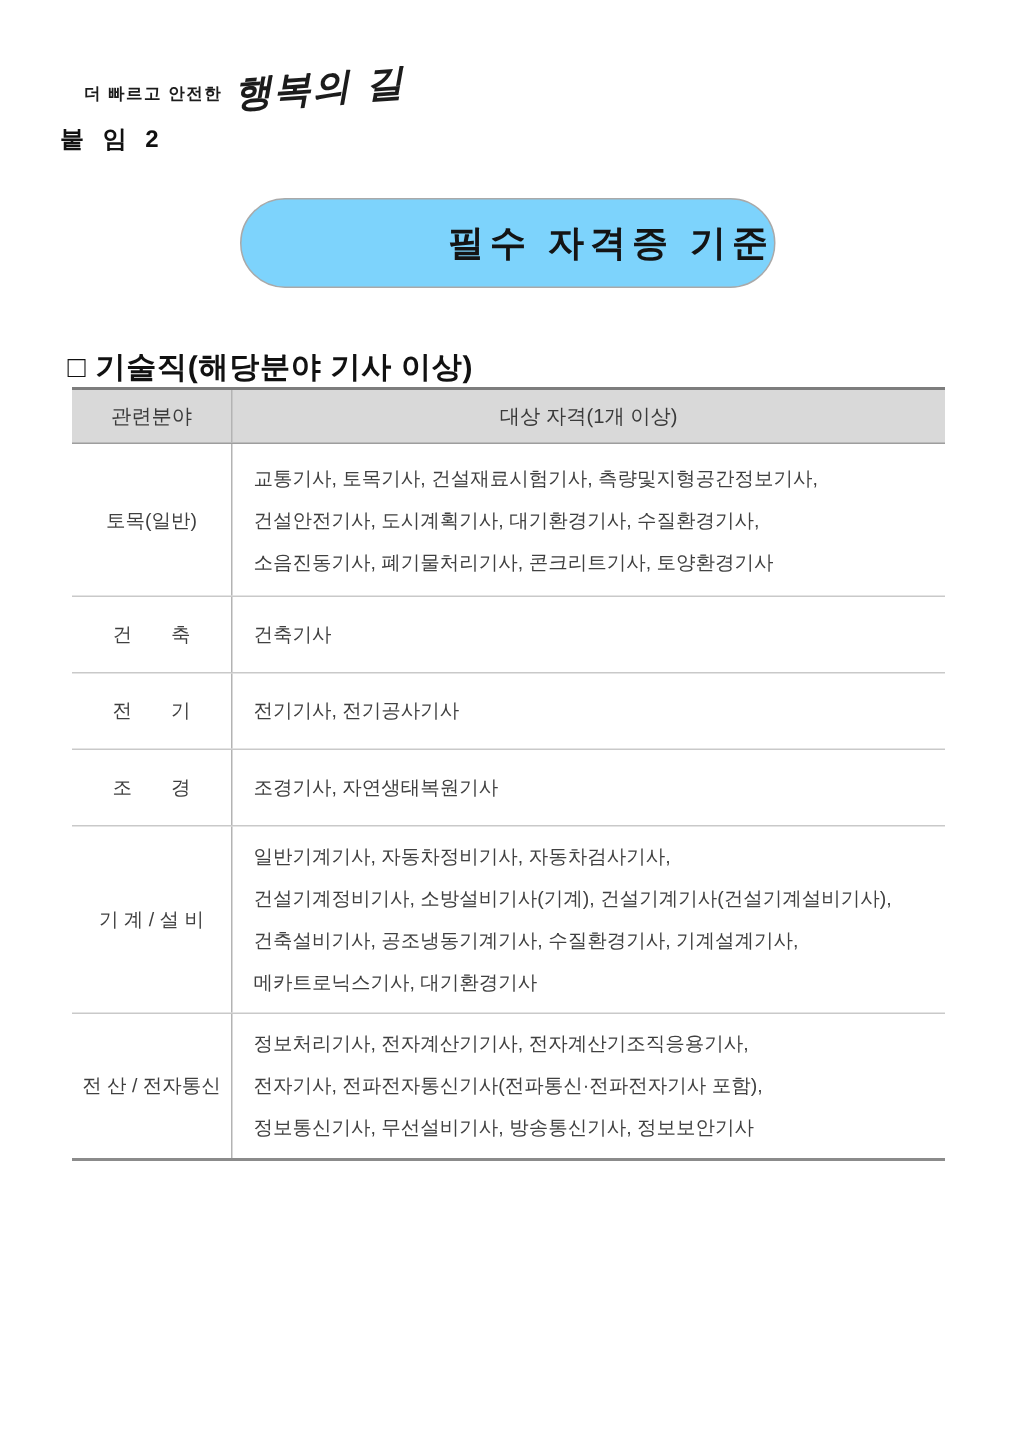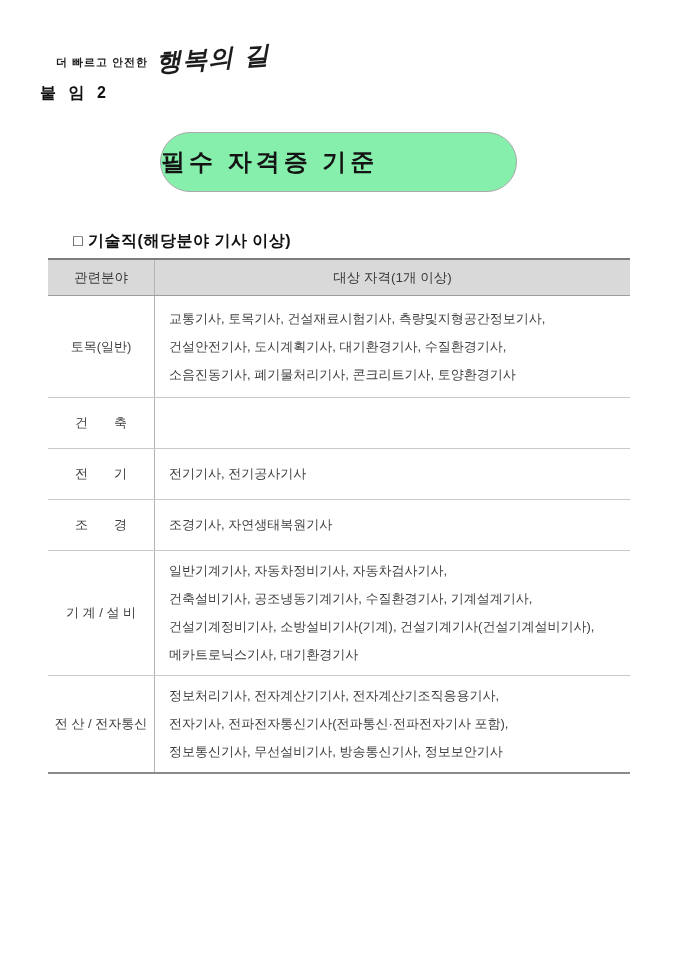--- a/index.html
+++ b/index.html
@@ -12,26 +12,26 @@
   
   .brand-slogan { position:absolute; left:56px; top:42px; display:flex; align-items:center; gap:8px; color:#1c1c1c; white-space:nowrap; }
   .slogan-prefix { font-size:11px; font-weight:bold; letter-spacing:1px; padding-top:8px; }
   .slogan-script { font-family:"DejaVu Serif", serif; font-style:italic; font-weight:bold; font-size:25px; transform:rotate(-4deg); letter-spacing:1px; }
 
   .attachment { position:absolute; left:40px; top:83px; font-size:16px; font-weight:bold; color:#111; letter-spacing:4px; }
 
   
   .title-box {
     position:absolute; left:160px; top:132px; width:357px; height:60px;
-    border:1px solid #a9a9a9; border-radius:30px; background:#86efac;
-    display:flex; align-items:center; justify-content:flex-start;
+    border:1px solid #a9a9a9; border-radius:30px; background:#7dd3fc;
+    display:flex; align-items:center; justify-content:flex-end;
   }
   .title-box .title-text { font-size:24px; font-weight:bold; color:#141414; letter-spacing:4px; }
 
-  .section-heading { position:absolute; left:45px; top:231px; font-size:16px; font-weight:bold; color:#111; letter-spacing:0.5px;margin-left:28px; }
+  .section-heading { position:absolute; left:45px; top:231px; font-size:20px; font-weight:bold; color:#111; letter-spacing:0.5px; }
 
   
   .certs-table {
     position:absolute; left:48px; top:258px; width:582px;
     border-top:2px solid #7d7d7d; border-bottom:2px solid #8b8b8b;
     font-size:13px;
   }
   .trow { display:grid; grid-template-columns:107px 1fr; }
   .thead { background:#d9d9d9; height:36px; border-bottom:1px solid #9e9e9e; }
   .thead .cell { font-size:13.5px; color:#3a3a3a; }
@@ -84,42 +84,45 @@
       <div class="cell certs">
         <div class="line">교통기사, 토목기사, 건설재료시험기사, 측량및지형공간정보기사,</div>
         <div class="line">건설안전기사, 도시계획기사, 대기환경기사, 수질환경기사,</div>
         <div class="line">소음진동기사, 폐기물처리기사, 콘크리트기사, 토양환경기사</div>
       </div>
     </div>
 
 
     <div class="trow brow r3">
       <div class="cell cat">건　　축</div>
+      <div class="cell certs">
+        <div class="line">건축기사</div>
+      </div>
     </div>
 
     <div class="trow brow r4">
       <div class="cell cat">전　　기</div>
       <div class="cell certs">
         <div class="line">전기기사, 전기공사기사</div>
       </div>
     </div>
 
     <div class="trow brow r5">
       <div class="cell cat">조　　경</div>
       <div class="cell certs">
         <div class="line">조경기사, 자연생태복원기사</div>
       </div>
     </div>
 
     <div class="trow brow r6">
       <div class="cell cat">기 계 / 설 비</div>
       <div class="cell certs">
         <div class="line">일반기계기사, 자동차정비기사, 자동차검사기사,</div>
+        <div class="line">건설기계정비기사, 소방설비기사(기계), 건설기계기사(건설기계설비기사),</div>
         <div class="line">건축설비기사, 공조냉동기계기사, 수질환경기사, 기계설계기사,</div>
-        <div class="line">건설기계정비기사, 소방설비기사(기계), 건설기계기사(건설기계설비기사),</div>
         <div class="line">메카트로닉스기사, 대기환경기사</div>
       </div>
     </div>
 
     <div class="trow brow r7">
       <div class="cell cat">전 산 / 전자통신</div>
       <div class="cell certs">
         <div class="line">정보처리기사, 전자계산기기사, 전자계산기조직응용기사,</div>
         <div class="line">전자기사, 전파전자통신기사(전파통신·전파전자기사 포함),</div>
         <div class="line">정보통신기사, 무선설비기사, 방송통신기사, 정보보안기사</div>

